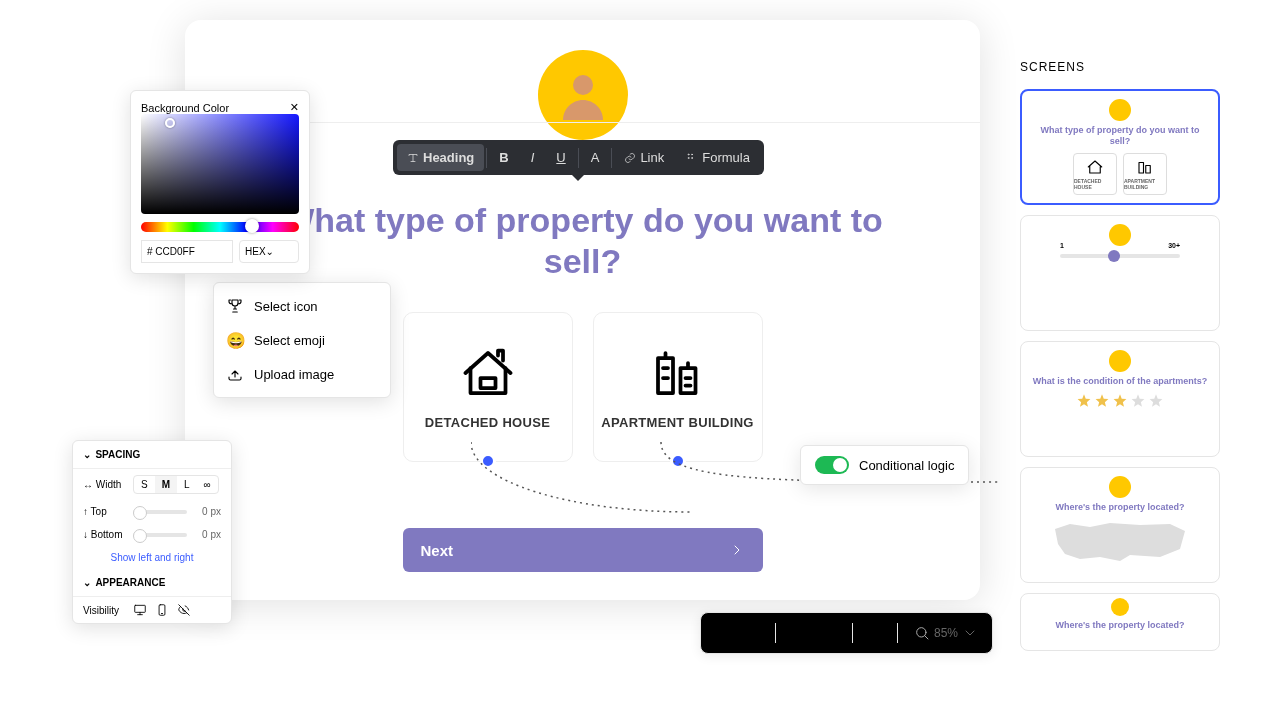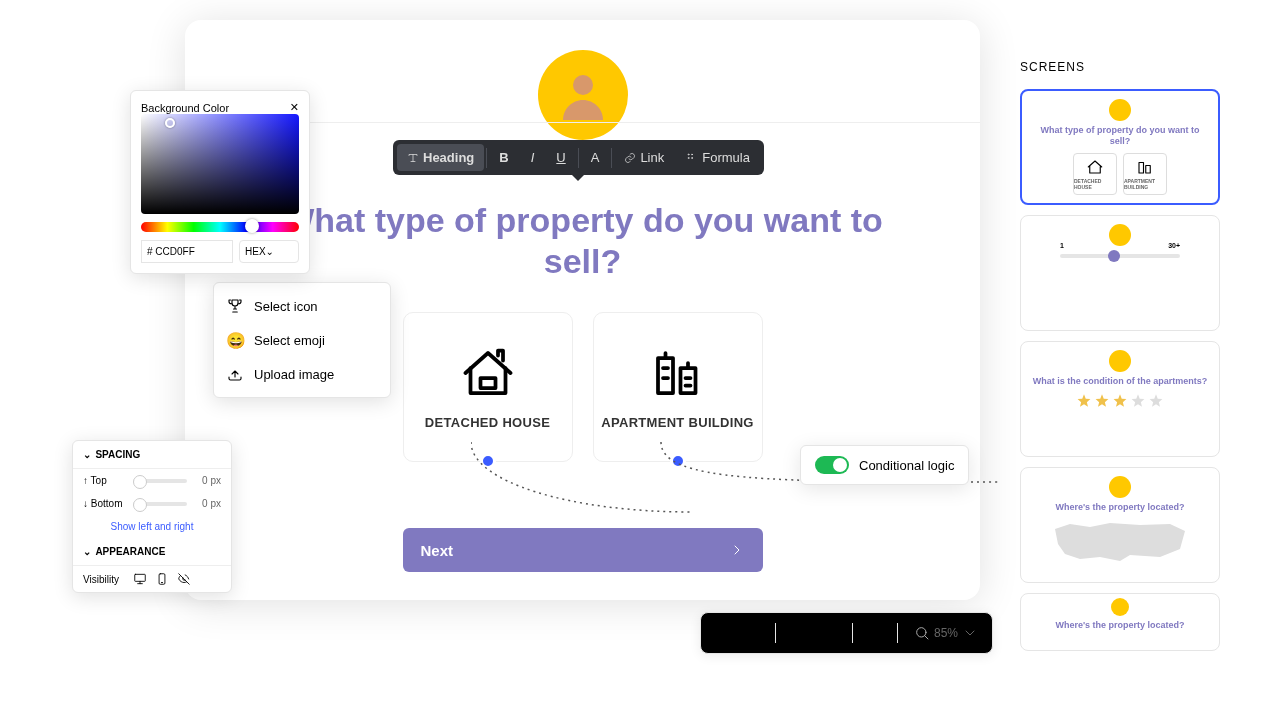--- a/index.html
+++ b/index.html
@@ -207,20 +207,29 @@
   <div class="toggle"></div>
   <span>Conditional logic</span>
 </div>
 
 <div class="spacing-panel">
   <div class="sp-header">
       <span>⌄</span>
       <span>SPACING</span>
     </div>
   <div class="sp-row">
+    <span class="sp-label">↔ <span>Width</span></span>
+    <div class="seg">
+      <div>S</div>
+      <div class="active">M</div>
+      <div>L</div>
+      <div>∞</div>
+    </div>
+  </div>
+  <div class="sp-row">
     <span class="sp-label">↑ <span>Top</span></span>
     <div class="slider"></div>
     <span class="val"><span>0</span> <span>px</span></span>
   </div>
   <div class="sp-row">
     <span class="sp-label">↓ <span>Bottom</span></span>
     <div class="slider"></div>
     <span class="val"><span>0</span> <span>px</span></span>
   </div>
   <div class="link-row">Show left and right</div>

